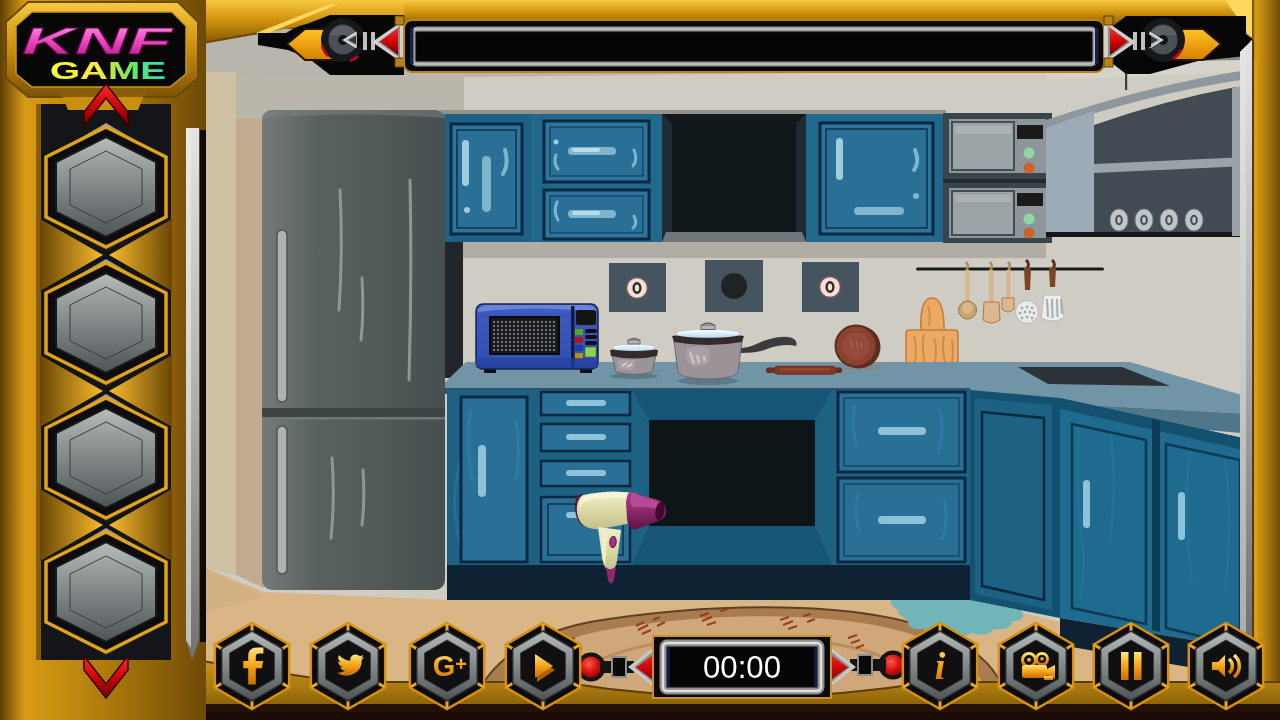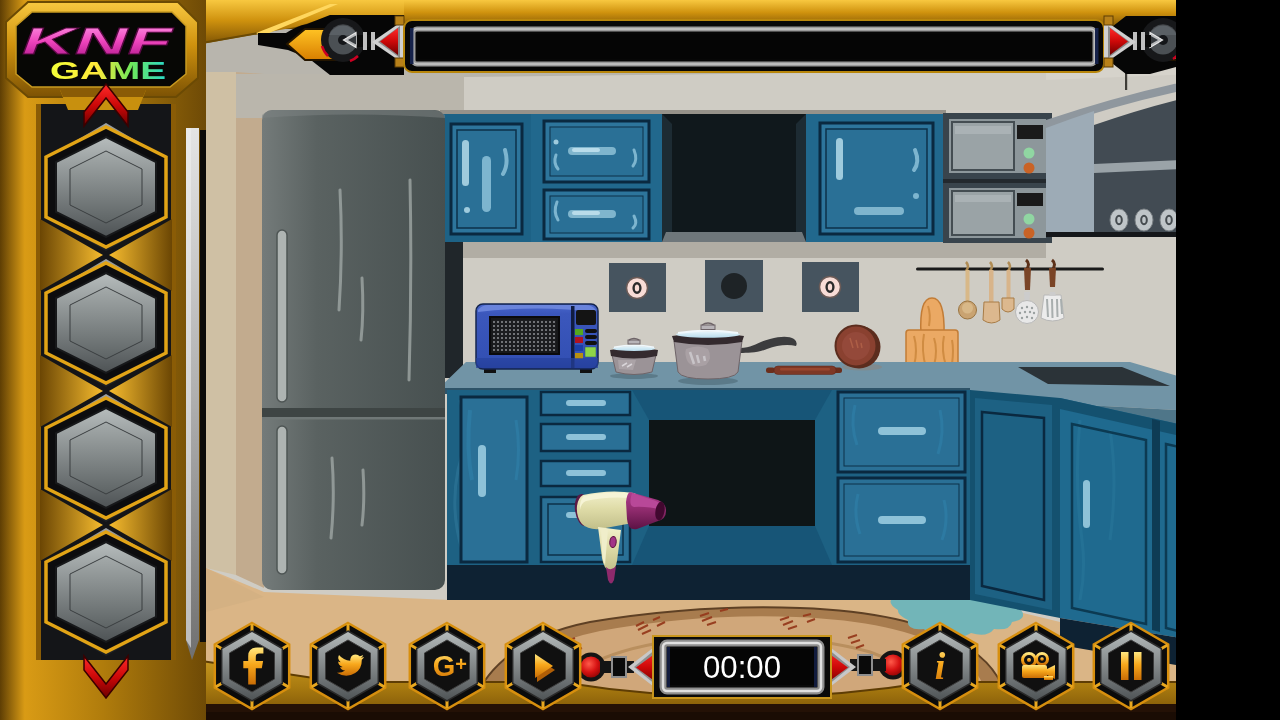--- a/index.html
+++ b/index.html
@@ -1,16 +1,16 @@
 <!DOCTYPE html>
 <html><head>
 <meta charset="utf-8">
 <style>
 html,body{margin:0;padding:0;background:#000;}
-#stage{position:relative;width:1176px;height:720px;overflow:hidden;font-family:"Liberation Sans",sans-serif;}
+#stage{position:relative;width:1280px;height:720px;overflow:hidden;font-family:"Liberation Sans",sans-serif;}
 svg{display:block;}
 </style>
 </head>
 <body>
 <div id="stage">
 <svg width="1280" height="720" viewBox="0 0 1280 720" xmlns="http://www.w3.org/2000/svg">
 <defs>
 <linearGradient id="goldV" x1="0" y1="0" x2="0" y2="1">
  <stop offset="0" stop-color="#f8c840"></stop>
           <stop offset="0.45" stop-color="#cf920e"></stop>

